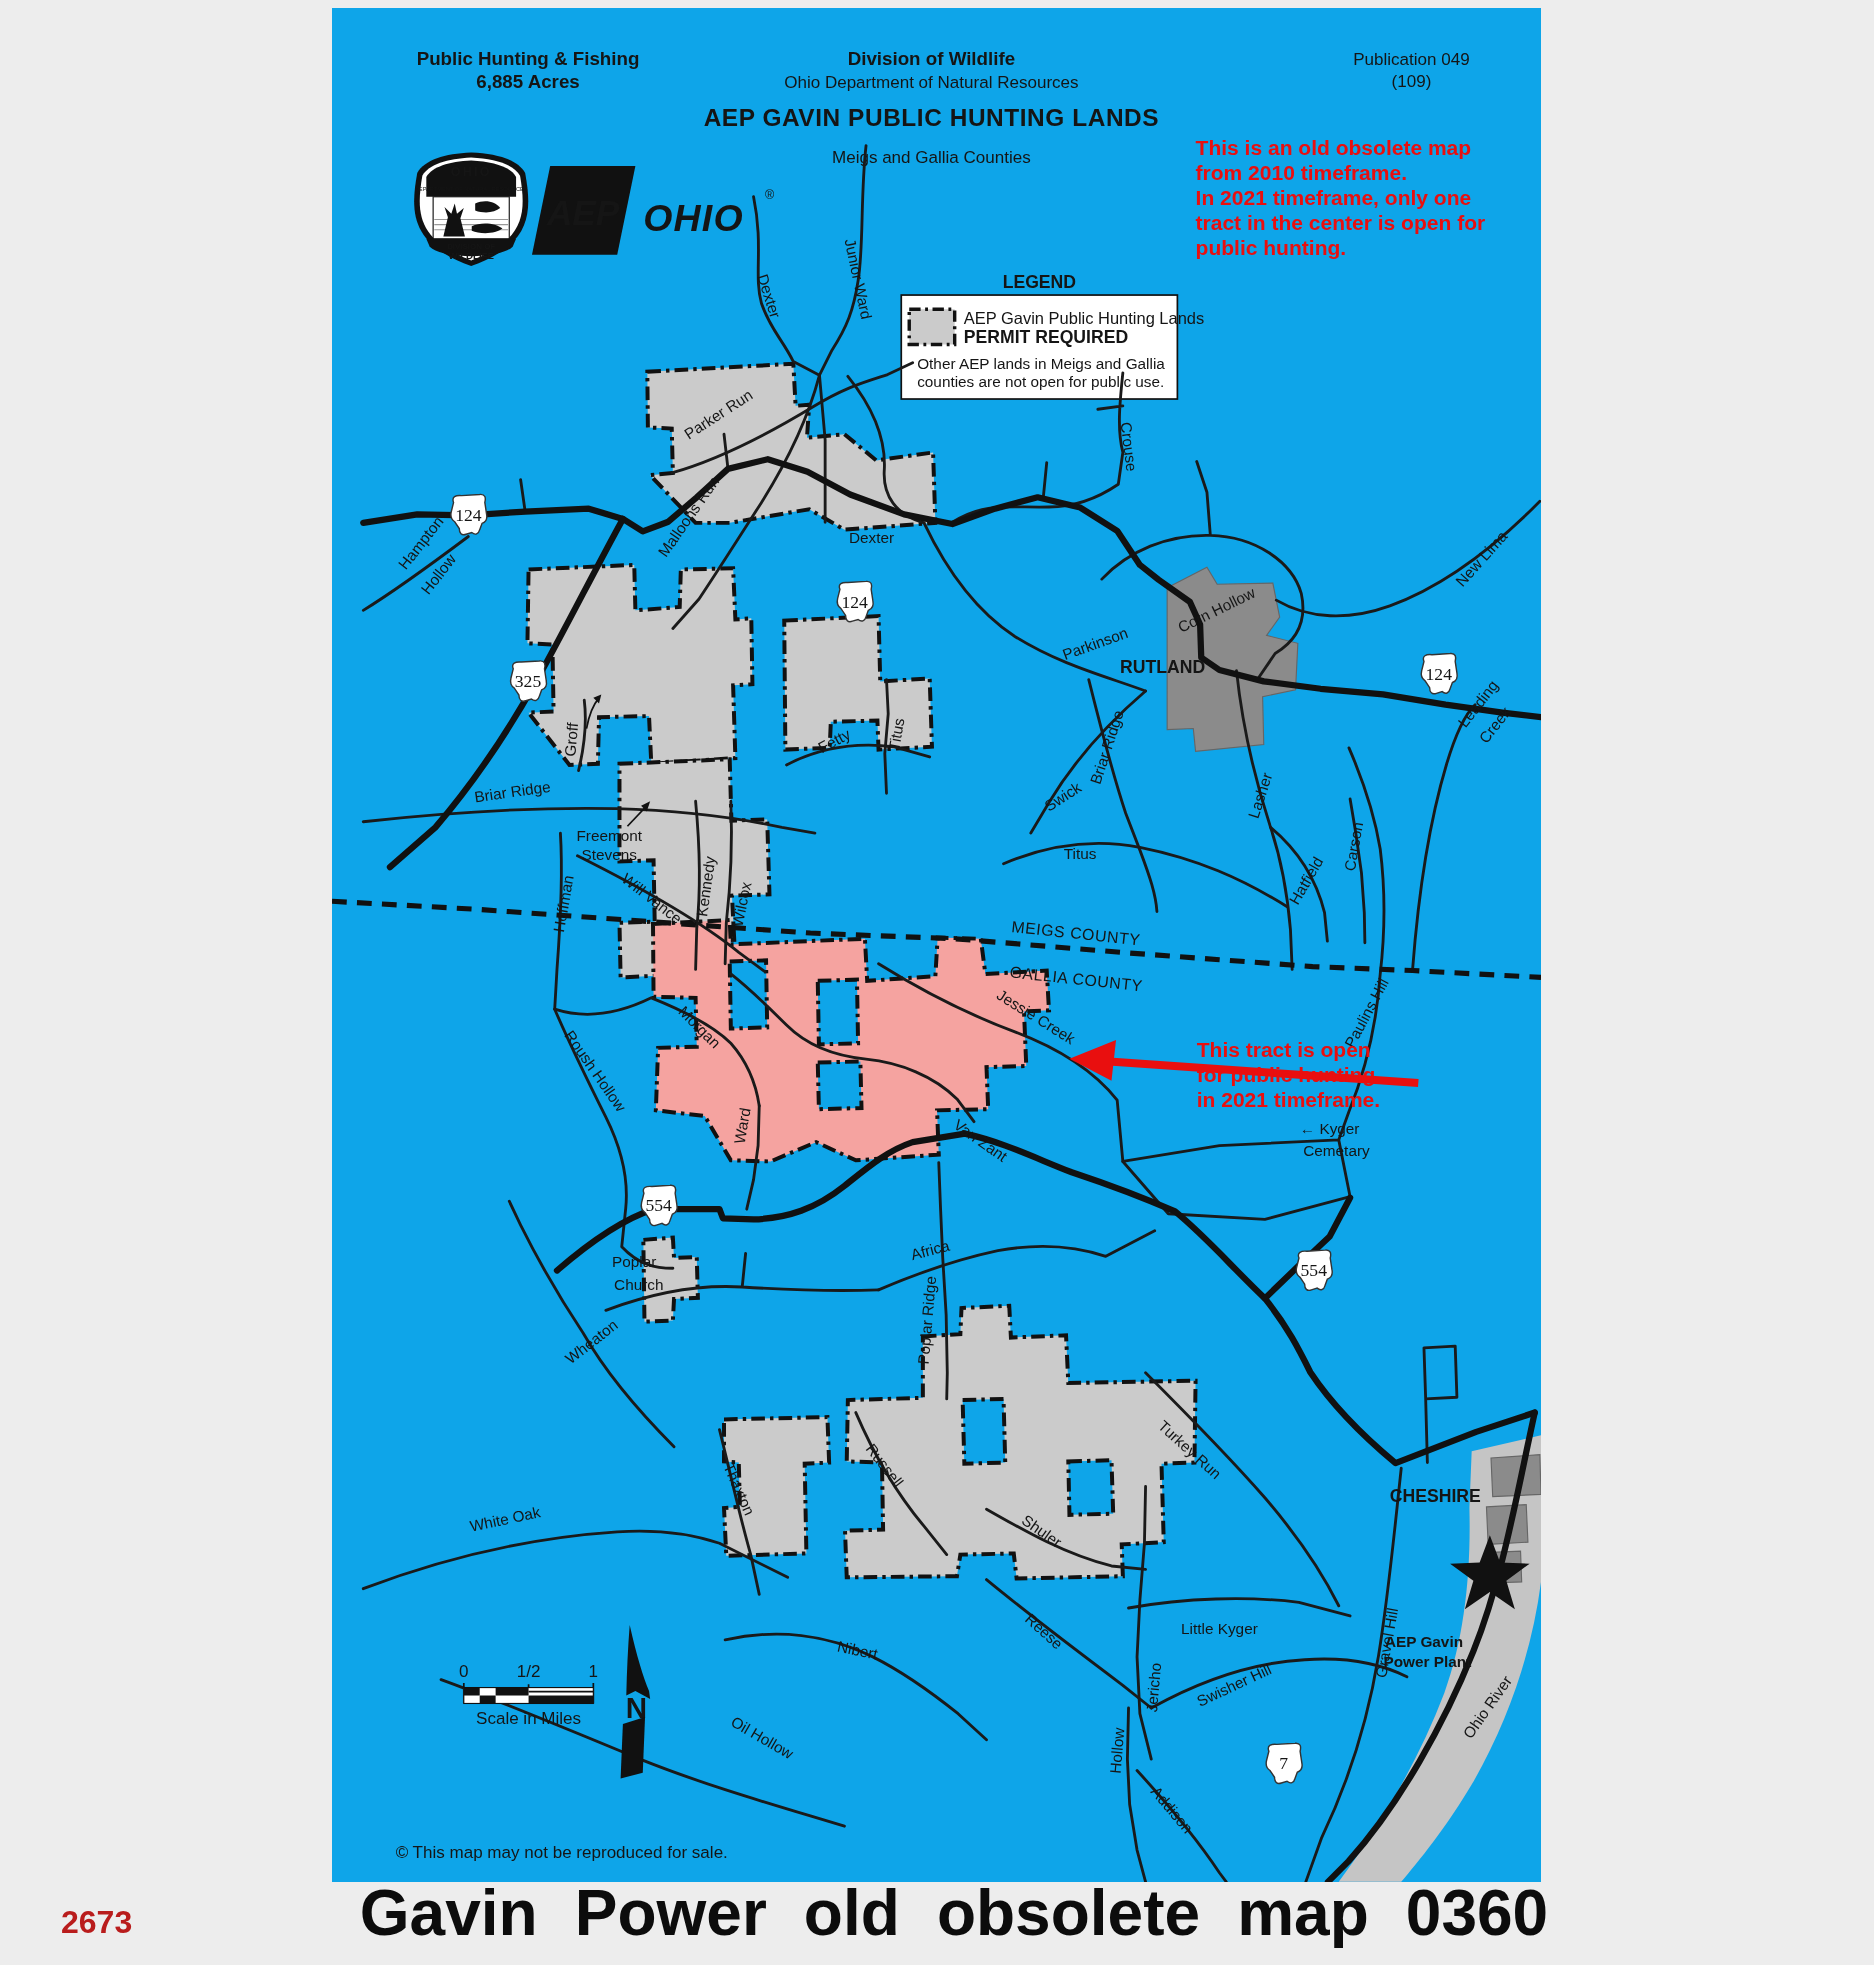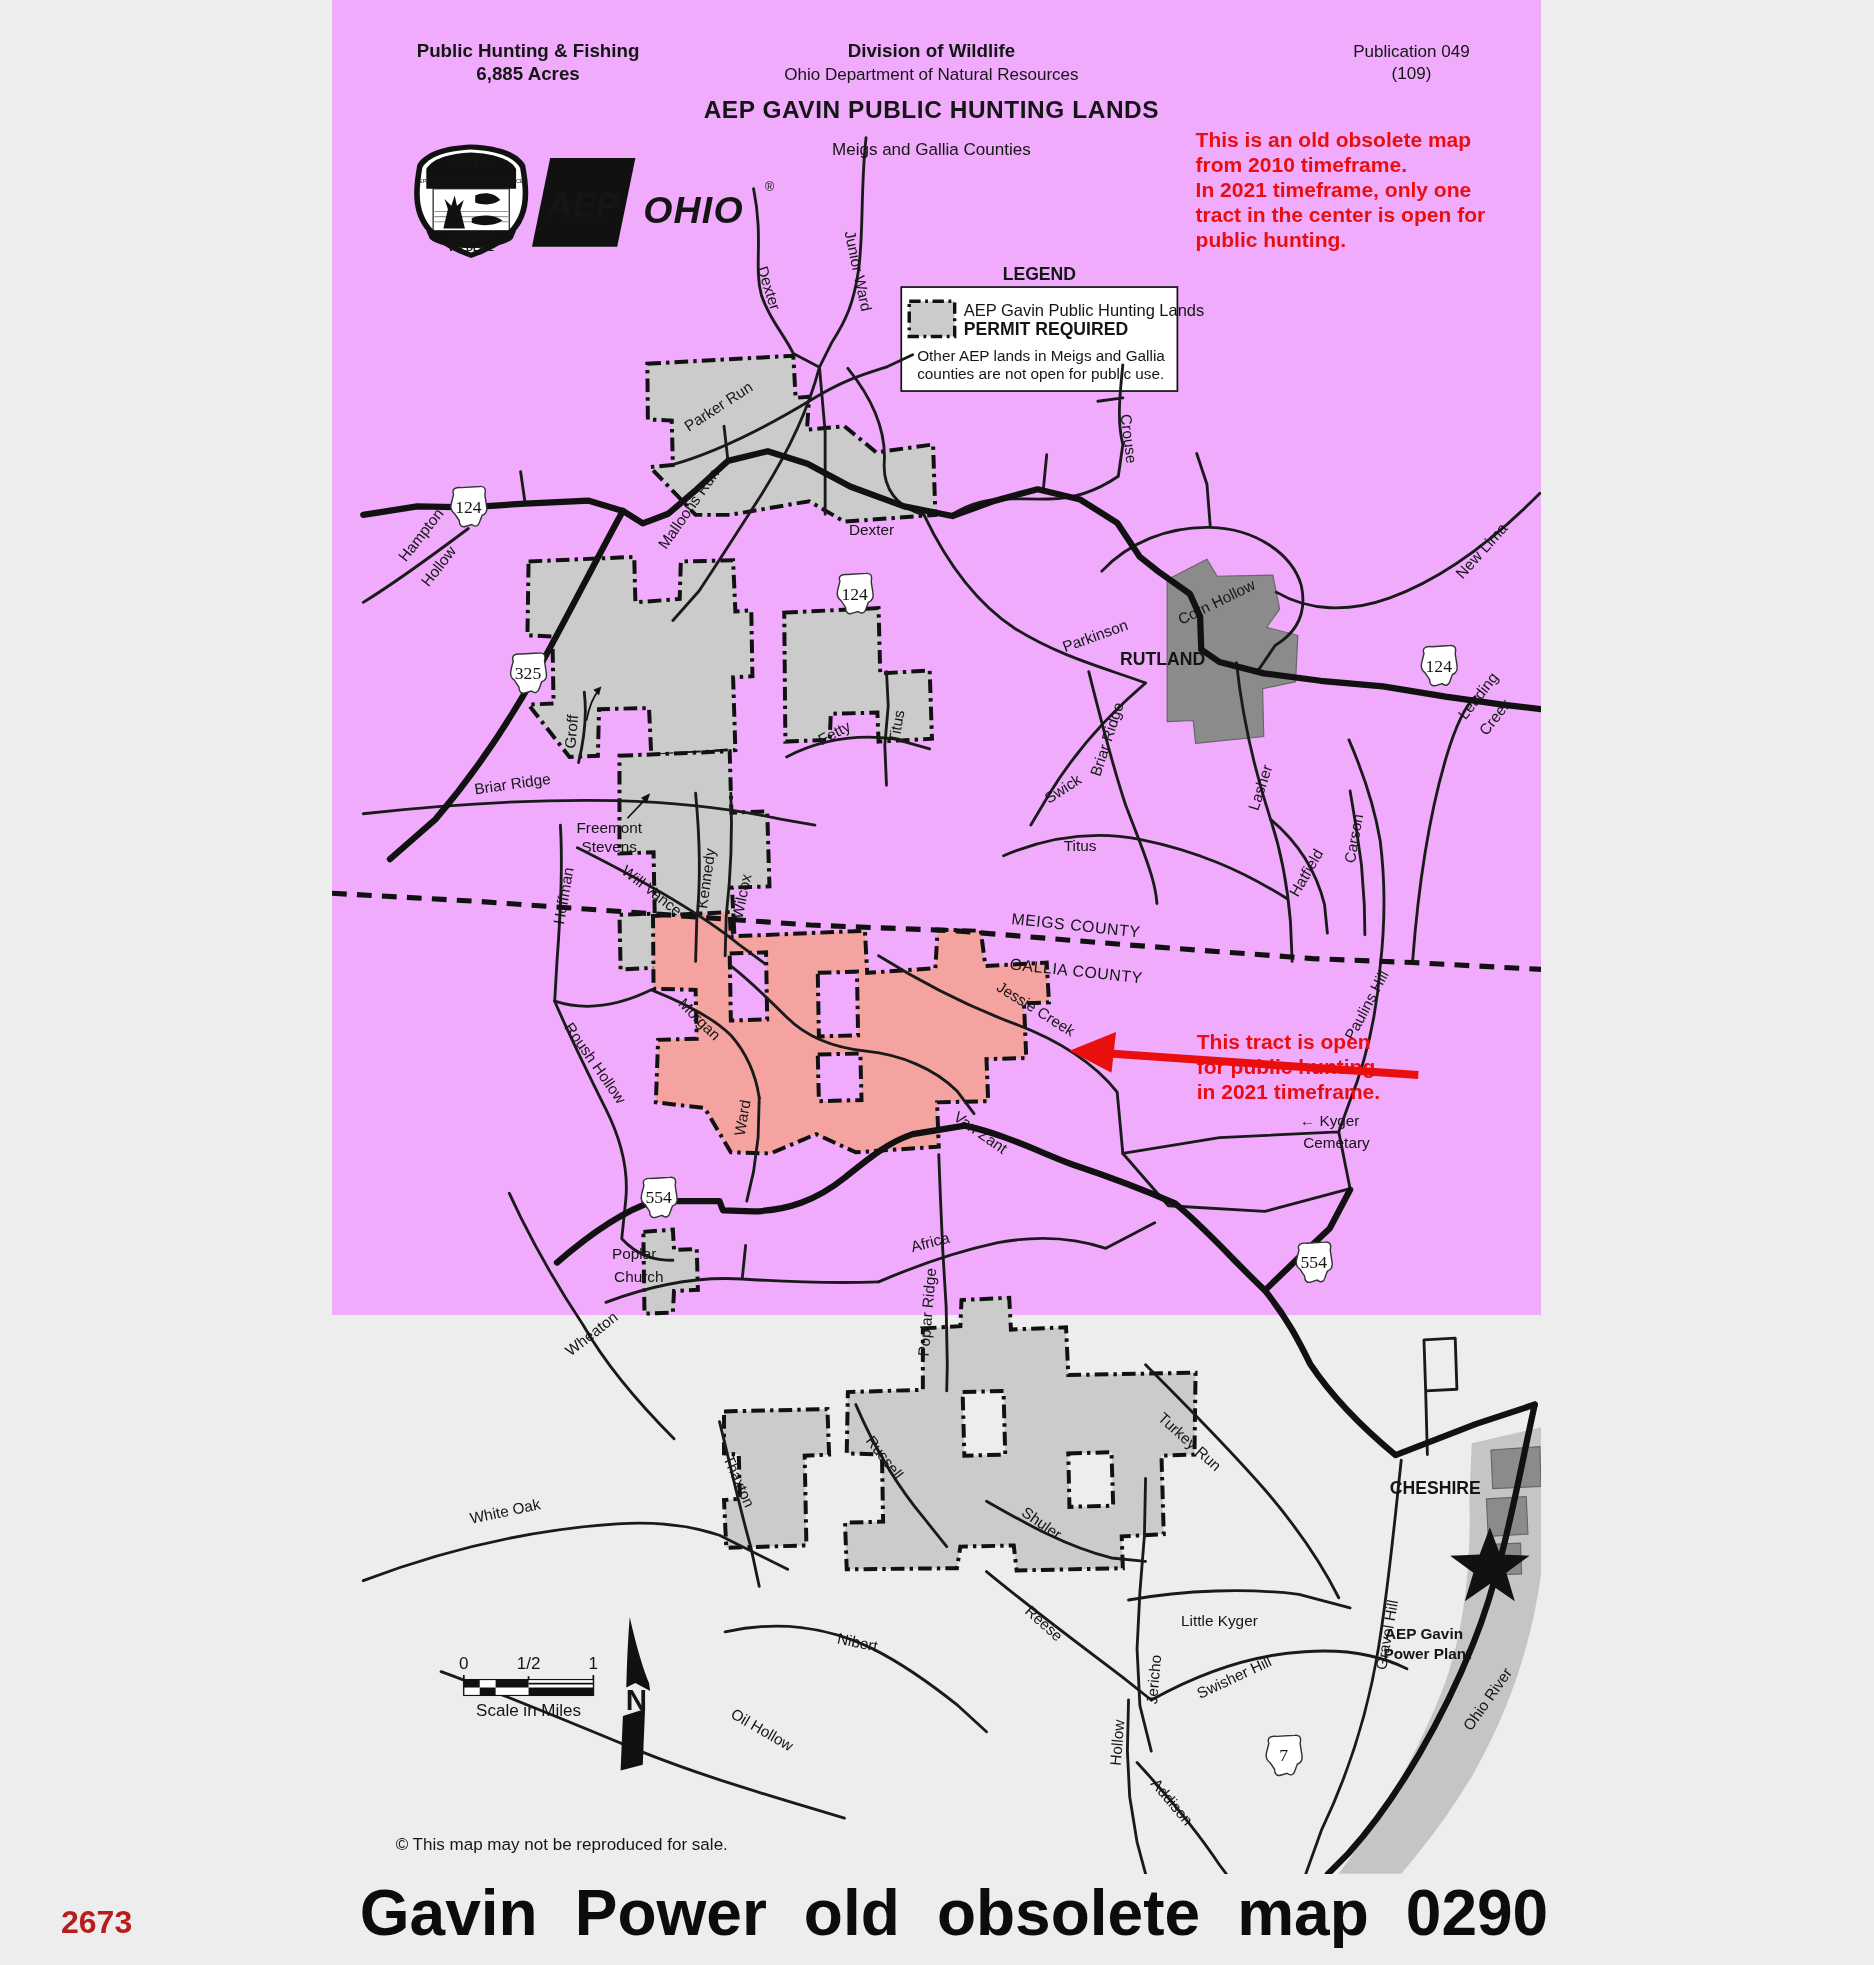--- a/index.html
+++ b/index.html
@@ -1,17 +1,17 @@
 <!DOCTYPE html>
 <html style="font-size:9px"><head>
 <meta charset="utf-8">
 <style>
   html,body{margin:0;padding:0;background:#ededed;width:1875px;height:1965px;position:relative;
     font-family:"Liberation Sans",sans-serif;}
-  #page{position:absolute;left:332px;top:0;width:1209px;height:1315px;background:#f0abfc;}
+  #page{position:absolute;left:332px;top:8px;width:1209px;height:1874px;background:#0ea5e9;}
   svg text{fill:#151515;}
   .lbl{font-size:27px;}
   .lbl-b{font-weight:bold;}
   .town{font-size:31px;font-weight:bold;}
   .county{font-size:28px;letter-spacing:1px;}
   .hdr-b{font-size:33px;font-weight:bold;}
   .hdr{font-size:30px;}
   .title{font-size:43px;font-weight:bold;letter-spacing:1px;}
   .red{font-size:37px;font-weight:bold;fill:#e90f0f;}
   .leg-t{font-size:31px;font-weight:bold;}
@@ -309,14 +309,14 @@
     <path d="M524,2846 C536,2900 548,2938 558,2962 L560,2976 L534,2962 L518,2970 C519,2925 521,2884 524,2846 Z" fill="#111"></path>
     <text x="536" y="3010" text-anchor="middle" font-size="52" font-weight="bold">N</text>
     <path d="M512,3020 L551,3008 L547,3106 L508,3116 Z" fill="#111"></path>
   </g>
 
   <text class="copyright" x="112" y="3256">© This map may not be reproduced for sale.</text>
 </svg>
 </div>
 
 <div id="footer-num">2673</div>
-<div id="footer-title">Gavin Power old obsolete map 0290</div>
+<div id="footer-title">Gavin Power old obsolete map 0360</div>
 
 
 </body></html>

